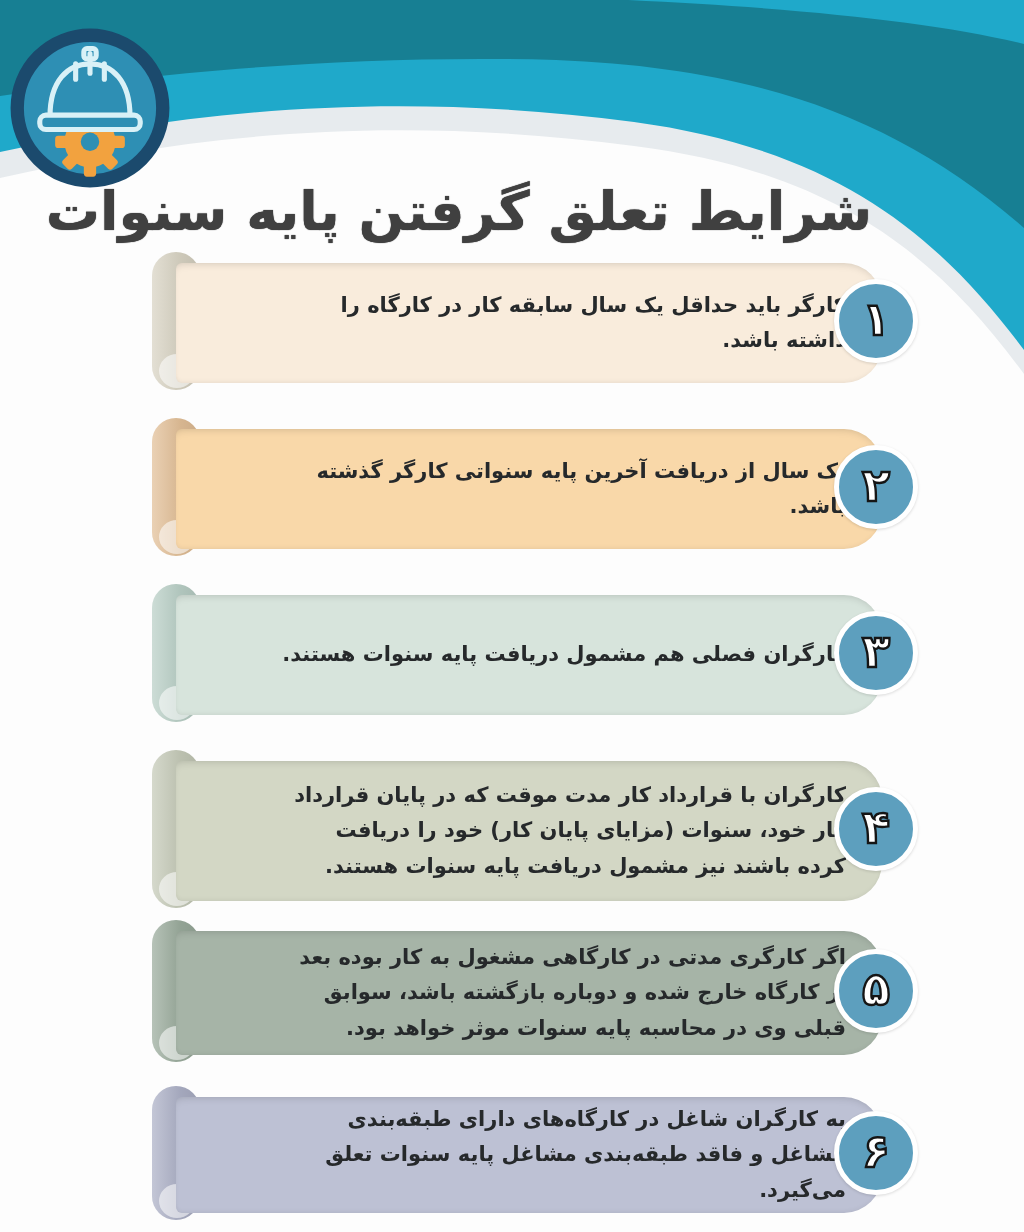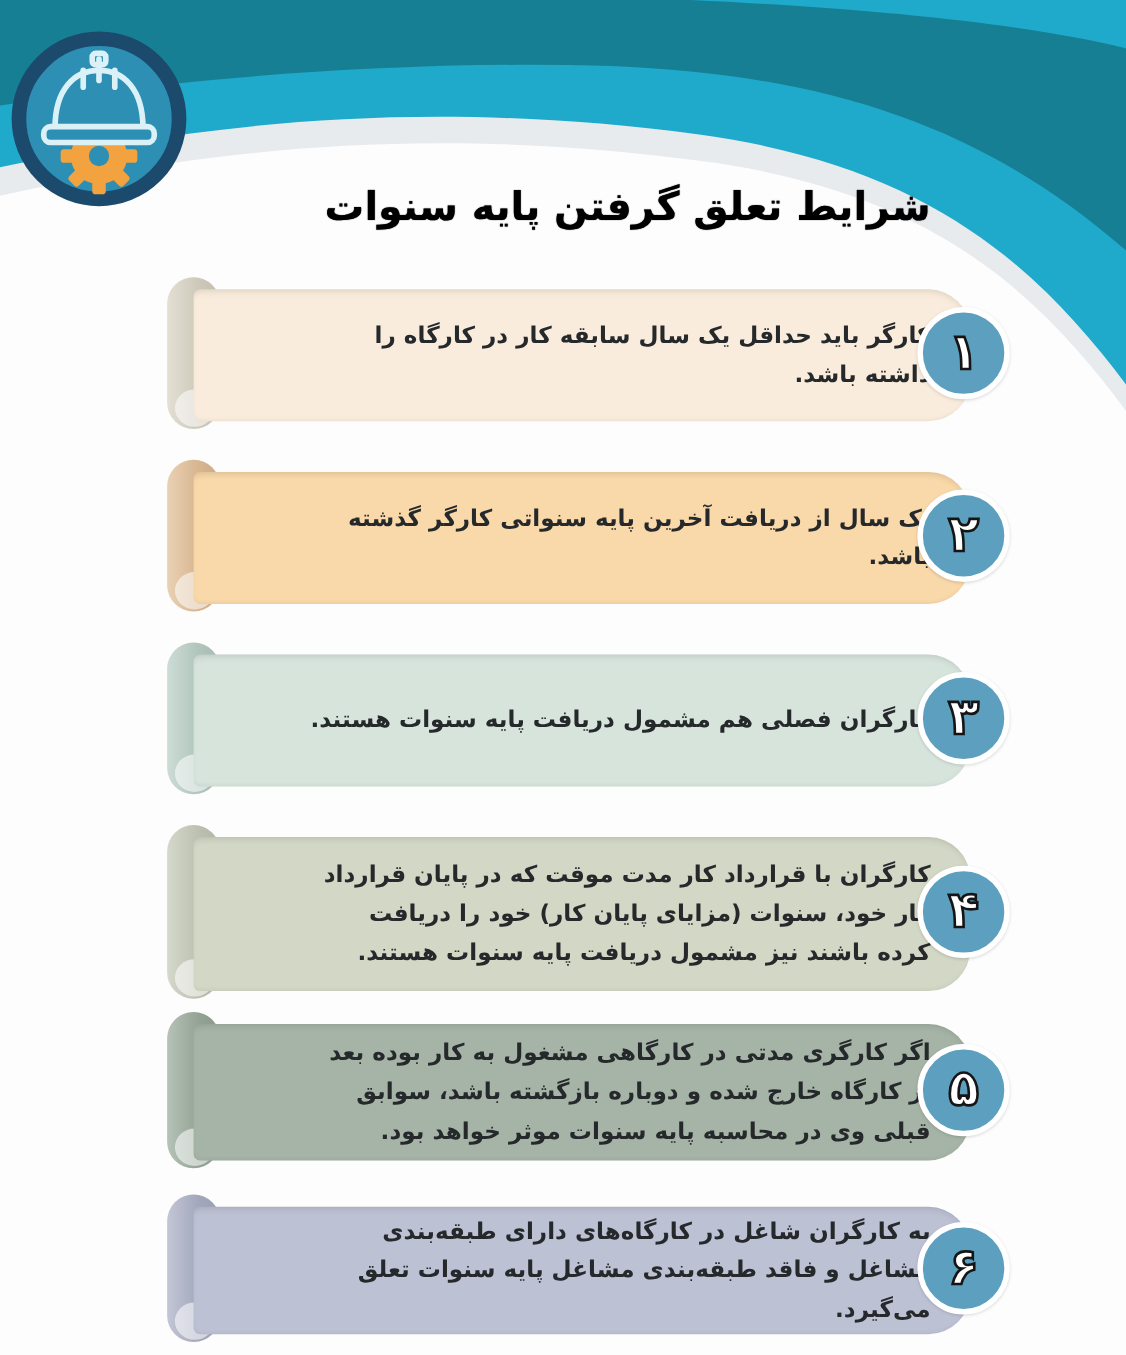--- a/index.html
+++ b/index.html
@@ -7,22 +7,22 @@
     position:relative; width:1024px; height:1232px; overflow:hidden;
     background:#fdfdfd; font-family:"DejaVu Sans","Liberation Sans",sans-serif;
     direction:rtl;
   }
   
   .header-svg{position:absolute; top:0; left:0; z-index:1;}
   
   .logo{position:absolute; top:26px; left:8px; width:164px; height:164px; z-index:3;}
   
   .title{
-    position:absolute; top:144px; right:178px; z-index:4;
-    font-size:36px; font-weight:900; color:#000000; letter-spacing:-1px;
+    position:absolute; top:144px; right:152px; z-index:4;
+    font-size:54px; font-weight:900; color:#404040; letter-spacing:-1px;
     text-shadow:0 0 1px #212121;
   }
   
   .item{position:absolute; left:152px; width:730px; z-index:5;}
   .item-1{top:252px;  height:138px;}
   .item-2{top:418px;  height:138px;}
   .item-3{top:584px;  height:138px;}
   .item-4{top:750px;  height:158px;}
   .item-5{top:920px;  height:142px;}
   .item-6{top:1086px; height:134px;}

